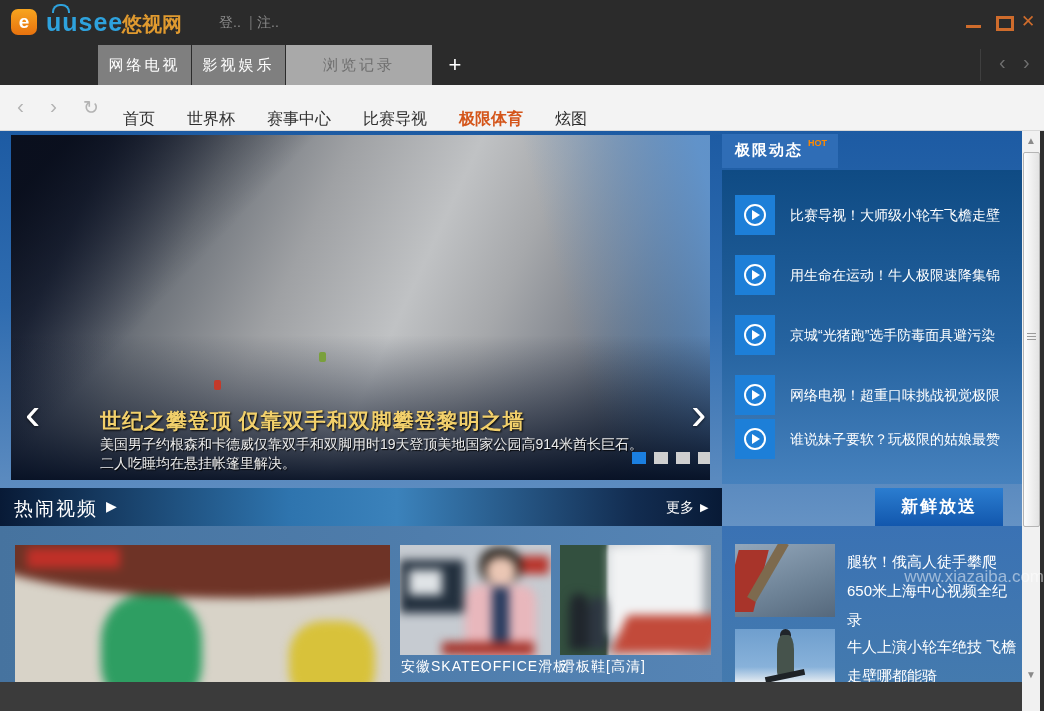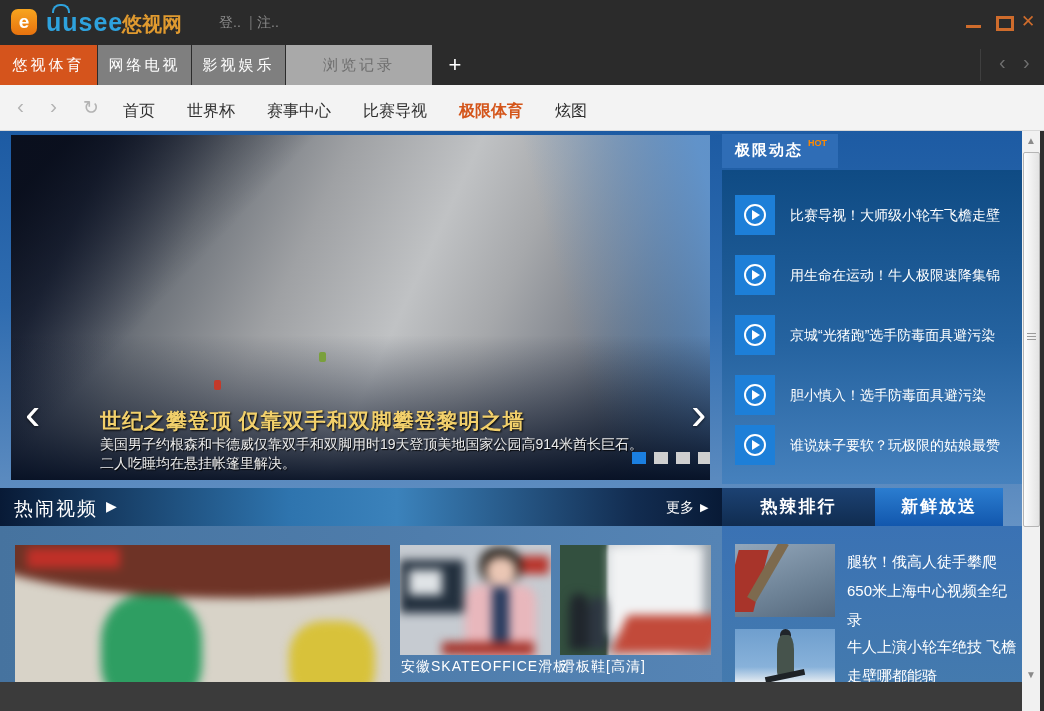--- a/index.html
+++ b/index.html
@@ -36,21 +36,21 @@
   .tabbar-sep{position:absolute;left:980px;top:4px;width:1px;height:32px;background:#3f3f3f;}
   .tab-scroll-l,.tab-scroll-r{position:absolute;top:6px;font-size:20px;color:#6f6f6f;cursor:pointer;}
   .tab-scroll-l{left:999px;}
   .tab-scroll-r{left:1023px;}
   
   .navbar{position:absolute;left:0;top:85px;width:1044px;height:46px;background:#f3f3f3;border-bottom:1px solid #d8d8d8;box-sizing:border-box;}
   .nav-ico{position:absolute;top:9px;font-size:21px;color:#b3b3b3;cursor:pointer;}
   .nav-back{left:17px;}
   .nav-fwd{left:50px;}
   .nav-refresh{left:83px;font-size:19px;top:11px;}
-  .menu{position:absolute;left:123px;top:4px;height:46px;display:flex;}
+  .menu{position:absolute;left:123px;top:12px;height:46px;display:flex;}
   .menu-item{font-size:16px;color:#2f2f2f;margin-right:32px;cursor:pointer;white-space:nowrap;height:46px;line-height:44px;box-sizing:border-box;}
   .menu-item.active{color:#d4551a;font-weight:bold;border-bottom:4px solid #d4551a;}
   .searchbox{position:absolute;left:762px;top:94px;width:122px;height:24px;background:#fff;border:1px solid #b8b8b8;
     font-size:13px;padding:0 5px;box-sizing:border-box;outline:none;}
   .searchbtn{position:absolute;left:885px;top:93px;width:27px;height:27px;background:#9d9d9d;cursor:pointer;}
   .mag-circle{position:absolute;left:6px;top:5px;width:9px;height:9px;border:2px solid #fff;border-radius:50%;}
   .mag-handle{position:absolute;left:17px;top:16px;width:6px;height:2px;background:#fff;transform:rotate(45deg);}
   .ico-person{position:absolute;left:928px;top:94px;width:22px;height:24px;cursor:pointer;}
   .ico-person .head{position:absolute;left:5px;top:0;width:10px;height:10px;border-radius:50%;background:#5a5a5a;}
   .ico-person .body{position:absolute;left:0;top:10px;width:20px;height:12px;border-radius:10px 10px 0 0;background:#5a5a5a;}
@@ -173,21 +173,20 @@
     <span class="logo-cn">悠视网</span>
     <span class="login">登..</span>
     <span class="tb-sep">|</span>
     <span class="register">注..</span>
     <div class="win-min"></div>
     <div class="win-max"></div>
     <div class="win-close">✕</div>
   </div>
 
   <div class="tabbar">
-    <div class="tab tab0">悠视体育</div>
     <div class="tab tab1">网络电视</div>
     <div class="tab tab2">影视娱乐</div>
     <div class="tab tab3">浏览记录</div>
     <div class="newtab">+</div>
     <div class="tabbar-sep"></div>
     <div class="tab-scroll-l">‹</div>
     <div class="tab-scroll-r">›</div>
   </div>
 
   <div class="navbar">
@@ -266,23 +265,23 @@
             <div class="ring"></div>
             <div class="tri"></div>
           </div>
         <div class="txt">京城“光猪跑”选手防毒面具避污染</div>
       </div>
       <div class="side-item" style="top:195px">
         <div class="playbtn">
             <div class="ring"></div>
             <div class="tri"></div>
           </div>
-        <div class="txt">胆小慎入！选手防毒面具避污染</div>
-      </div>
-      <div class="side-item" style="top:245px">
+        <div class="txt">网络电视！超重口味挑战视觉极限</div>
+      </div>
+      <div class="side-item" style="top:239px">
         <div class="playbtn">
             <div class="ring"></div>
             <div class="tri"></div>
           </div>
         <div class="txt">谁说妹子要软？玩极限的姑娘最赞</div>
       </div>
     </div>
 
     <div class="hotbar">
       <span class="title">热闹视频</span>
@@ -317,21 +316,20 @@
           <div class="cl-screen"></div>
             <div class="cl-red"></div>
             <div class="cl-fig"></div>
             <div class="cl-fig2"></div>
         </div>
       </div>
       <div class="thumb-caption cap2">安徽SKATEOFFICE滑板</div>
       <div class="thumb-caption cap3">滑板鞋[高清]</div>
     </div>
 
-    <div class="rp-tab rp-tab1">热辣排行</div>
     <div class="rp-tab rp-tab2">新鲜放送</div>
     <div class="rp-content"></div>
     <div class="rp-item rp-item1">
       <div class="rp-thumb rp-city">
         <div class="ct-crane"></div>
           <div class="ct-beam"></div>
       </div>
       <div class="rp-text">腿软！俄高人徒手攀爬650米上海中心视频全纪录</div>
     </div>
     <div class="rp-item rp-item2">
@@ -348,16 +346,17 @@
     <div class="scrollbar">
       <div class="sb-up">▲</div>
       <div class="sb-thumb">
           <div class="sb-grip"></div>
         </div>
       <div class="sb-down">▼</div>
     </div>
     <div class="frame-right"></div>
 
     <div class="watermark">
+      <div class="wm-url">www.xiazaiba.com</div>
     </div>
 
   </div>
 </div>
 
 </body></html>

